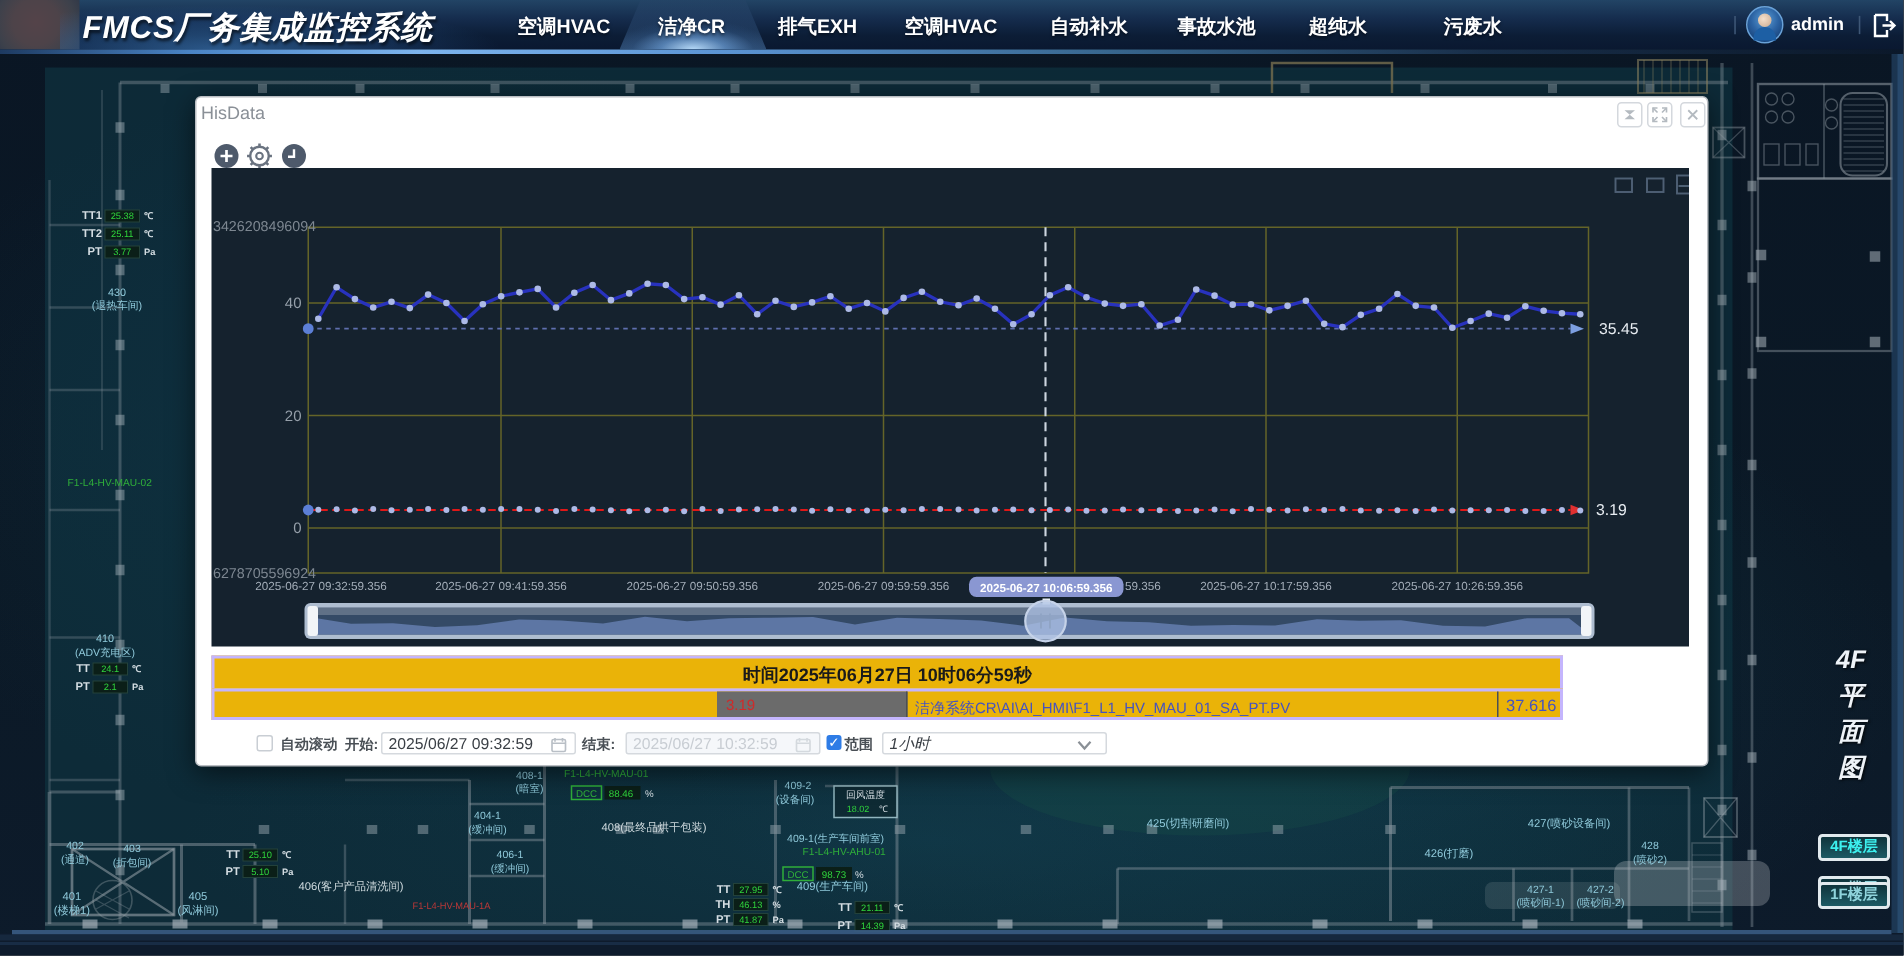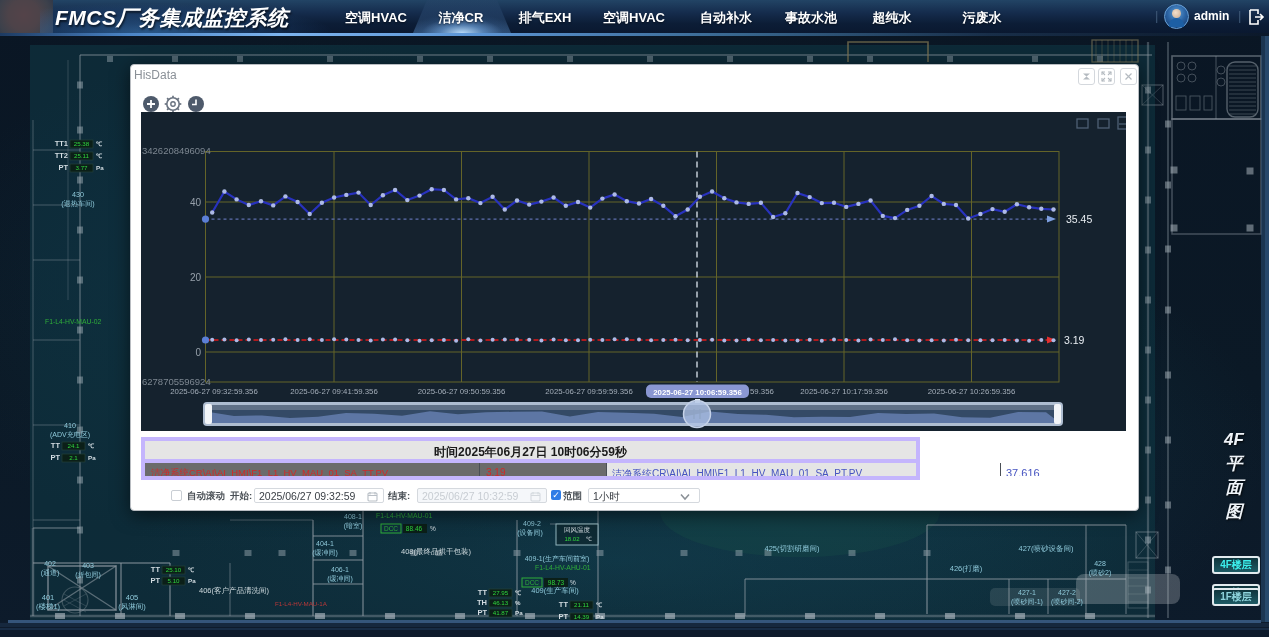--- a/index.html
+++ b/index.html
@@ -34,21 +34,21 @@
   #adminname{position:absolute;left:1194px;top:9px;font-size:12px;font-weight:bold;color:#fff;}
   
   #dlg{position:absolute;left:130px;top:64px;width:1009px;height:447px;
     background:#fff;border:1px solid #b9bdc2;border-radius:4px;
     box-shadow:0 4px 18px rgba(0,0,0,.55);box-sizing:border-box;}
   #dlgtitle{position:absolute;left:3px;top:3px;font-size:12px;color:#8a9097;}
   .winbtn{position:absolute;top:3px;width:17px;height:17px;border:1px solid #d4d8dd;border-radius:3px;
     box-sizing:border-box;background:#fff;}
   #panel{position:absolute;left:10px;top:47px;width:985px;height:319px;background:#15222e;}
   
-  .trow{position:absolute;left:10px;width:779px;box-sizing:border-box;border:4px solid #c4b5fd;background:#e5e5e5;}
+  .trow{position:absolute;left:10px;width:901px;box-sizing:border-box;border:2px solid #c4b5fd;background:#eab308;}
   #trow1{top:372px;height:22px;border-bottom:none;text-align:center;font-size:12px;font-weight:bold;color:#1a1a1a;line-height:22px;}
   #trow2{top:394px;height:21px;font-size:11px;}
   .tcell{position:absolute;top:0;height:100%;box-sizing:border-box;border-right:1px solid #4a4f55;overflow:hidden;white-space:nowrap;}
   
   #controls{position:absolute;left:0;top:420px;width:1009px;height:24px;font-size:12px;color:#555;margin-left:31px;}
   .cbox{position:absolute;width:130px;height:15px;border:1px solid #d5d9de;border-radius:2px;
     font-size:10.5px;color:#3a3f45;padding:0 4px;box-sizing:border-box;line-height:14px;background:#fff;}
   .clabel{position:absolute;font-size:9.5px;color:#4a5056;white-space:nowrap;font-weight:bold;}
   
   #ftext{position:absolute;left:1219px;top:428px;width:30px;text-align:center;
@@ -581,21 +581,20 @@
 <rect x="64" y="292" width="7" height="20" rx="2" fill="#f2f5f8"></rect>
 <rect x="913" y="292" width="7" height="20" rx="2" fill="#f2f5f8"></rect>
 <rect x="554" y="287" width="5" height="4" fill="#e8eef4"></rect>
 <circle cx="556.0" cy="302" r="13.5" fill="rgba(175,195,230,.75)" stroke="#c5d2e8" stroke-width="1.5"></circle>
 <line x1="553.0" y1="297" x2="553.0" y2="307" stroke="#8fa4c4" stroke-width="1.2"></line>
 <line x1="559.0" y1="297" x2="559.0" y2="307" stroke="#8fa4c4" stroke-width="1.2"></line>
 </svg>
     </div>
     <div class="trow" id="trow1">时间2025年06月27日 10时06分59秒</div>
     <div class="trow" id="trow2">
-      <div class="tcell" style="left:0;width:335px;background:#6b6b6b;color:#cf2a2a;padding:4px 0 0 6px;font-size:9.5px;">洁净系统CR\AI\AI_HMI\F1_L1_HV_MAU_01_SA_TT.PV</div>
       <div class="tcell" style="left:335px;width:127px;background:#6b6b6b;color:#cf2a2a;padding:4px 0 0 6px;font-size:10px;">3.19</div>
       <div class="tcell" style="left:462px;width:394px;color:#4553c0;padding:4px 0 0 5px;font-size:10px;">洁净系统CR\AI\AI_HMI\F1_L1_HV_MAU_01_SA_PT.PV</div>
       <div class="tcell" style="left:856px;width:128px;color:#4553c0;padding:4px 16px 0 5px;border-right:none;font-size:11px;">37.616</div>
     </div>
     <div id="controls">
       <div style="position:absolute;left:9px;top:5px;width:9px;height:9px;border:1px solid #c9ced4;border-radius:2px;background:#fff;"></div>
       <div class="clabel" style="left:25px;top:5px;">自动滚动</div>
       <div class="clabel" style="left:68px;top:5px;">开始:</div>
       <div class="cbox" style="left:92px;top:3px;">2025/06/27 09:32:59
         <svg width="11" height="11" viewBox="0 0 11 11" style="position:absolute;right:5px;top:2px;">
@@ -605,20 +604,20 @@
       </div>
       <div class="clabel" style="left:226px;top:5px;">结束:</div>
       <div class="cbox" style="left:255px;top:3px;background:#f5f7fa;color:#c8cdd3;">2025/06/27 10:32:59
         <svg width="11" height="11" viewBox="0 0 11 11" style="position:absolute;right:5px;top:2px;">
             <rect x="1" y="2" width="9" height="8" rx="1" fill="none" stroke="#d4d9de" stroke-width="1.1"></rect>
             <path d="M3 1 v2.5 M8 1 v2.5 M1 4.5 h9" stroke="#d4d9de" stroke-width="1.1"></path>
           </svg>
       </div>
       <div style="position:absolute;left:389px;top:5px;width:10px;height:10px;border-radius:2px;background:#2e7ce6;color:#fff;font-size:9px;line-height:10px;text-align:center;">✓</div>
       <div class="clabel" style="left:401px;top:5px;">范围</div>
-      <div class="cbox" style="left:426px;top:3px;width:112px;">1小时
+      <div class="cbox" style="left:426px;top:3px;width:150px;font-style:italic;">1小时
         <svg width="12" height="8" viewBox="0 0 12 8" style="position:absolute;right:8px;top:4px;">
             <path d="M2 1.5 L6 6 L10 1.5" fill="none" stroke="#8a9096" stroke-width="1.5"></path>
           </svg>
       </div>
     </div>
   </div>
 </div>
 
 </body></html>

